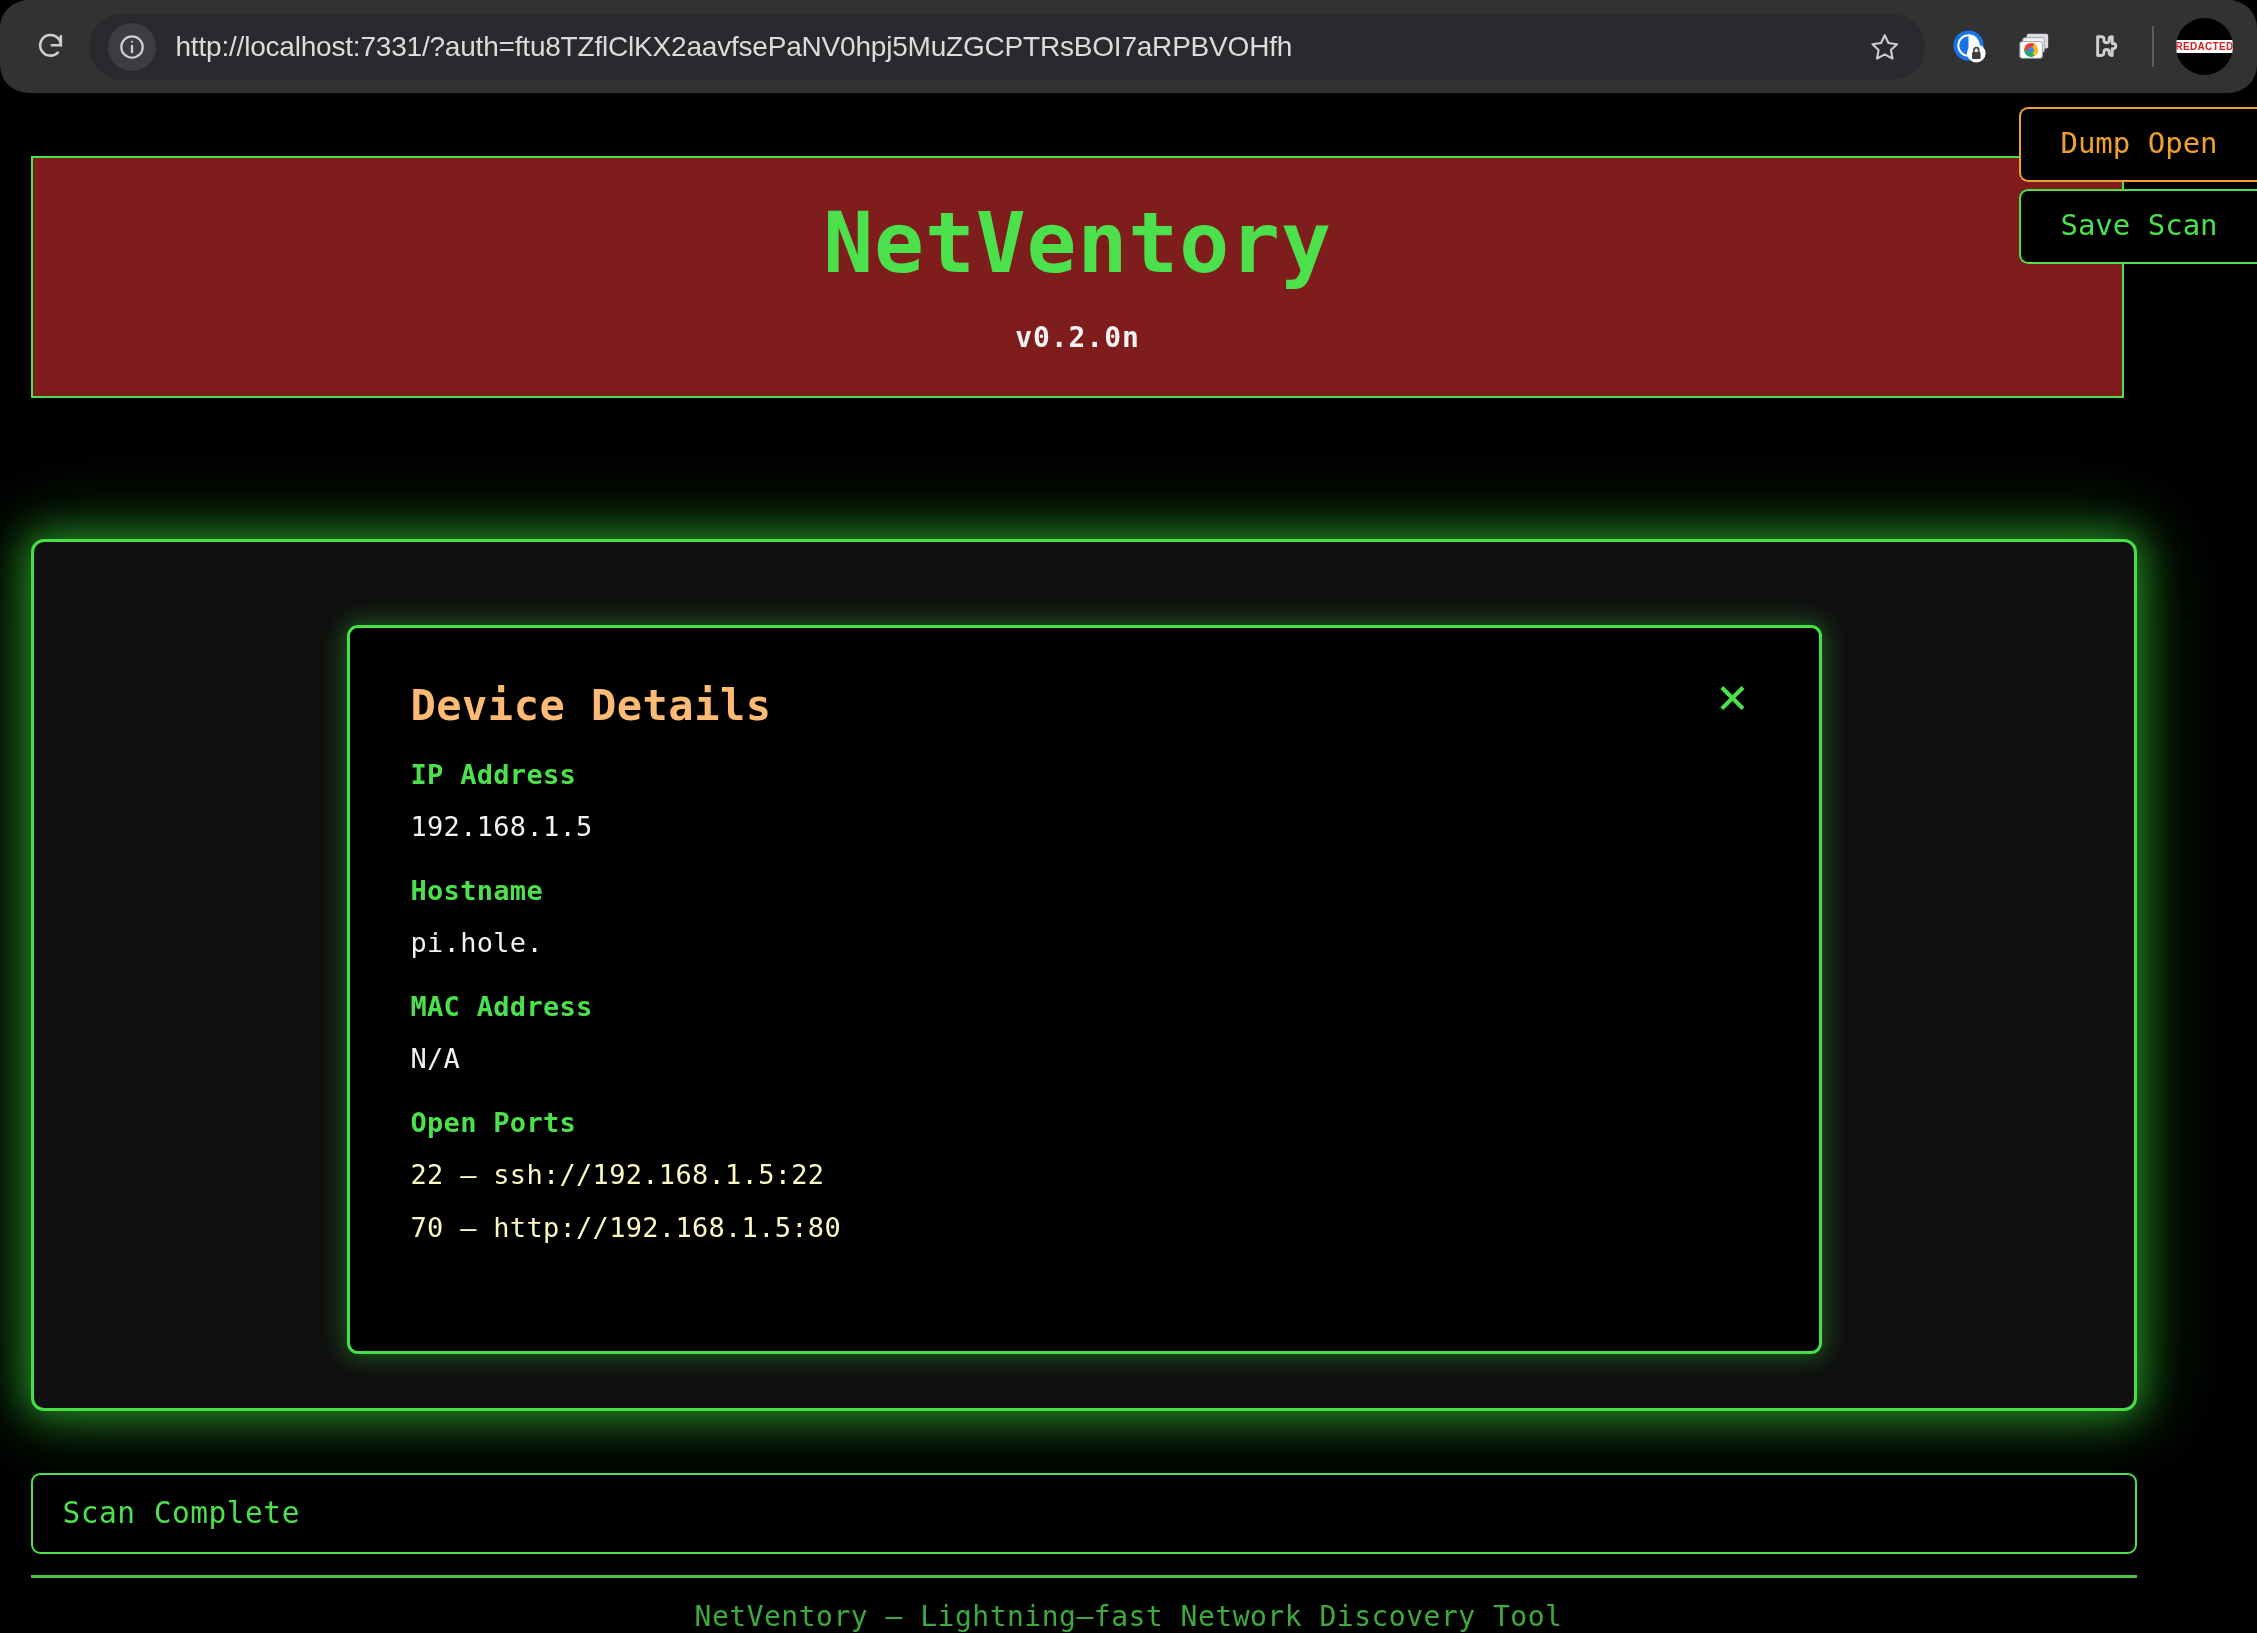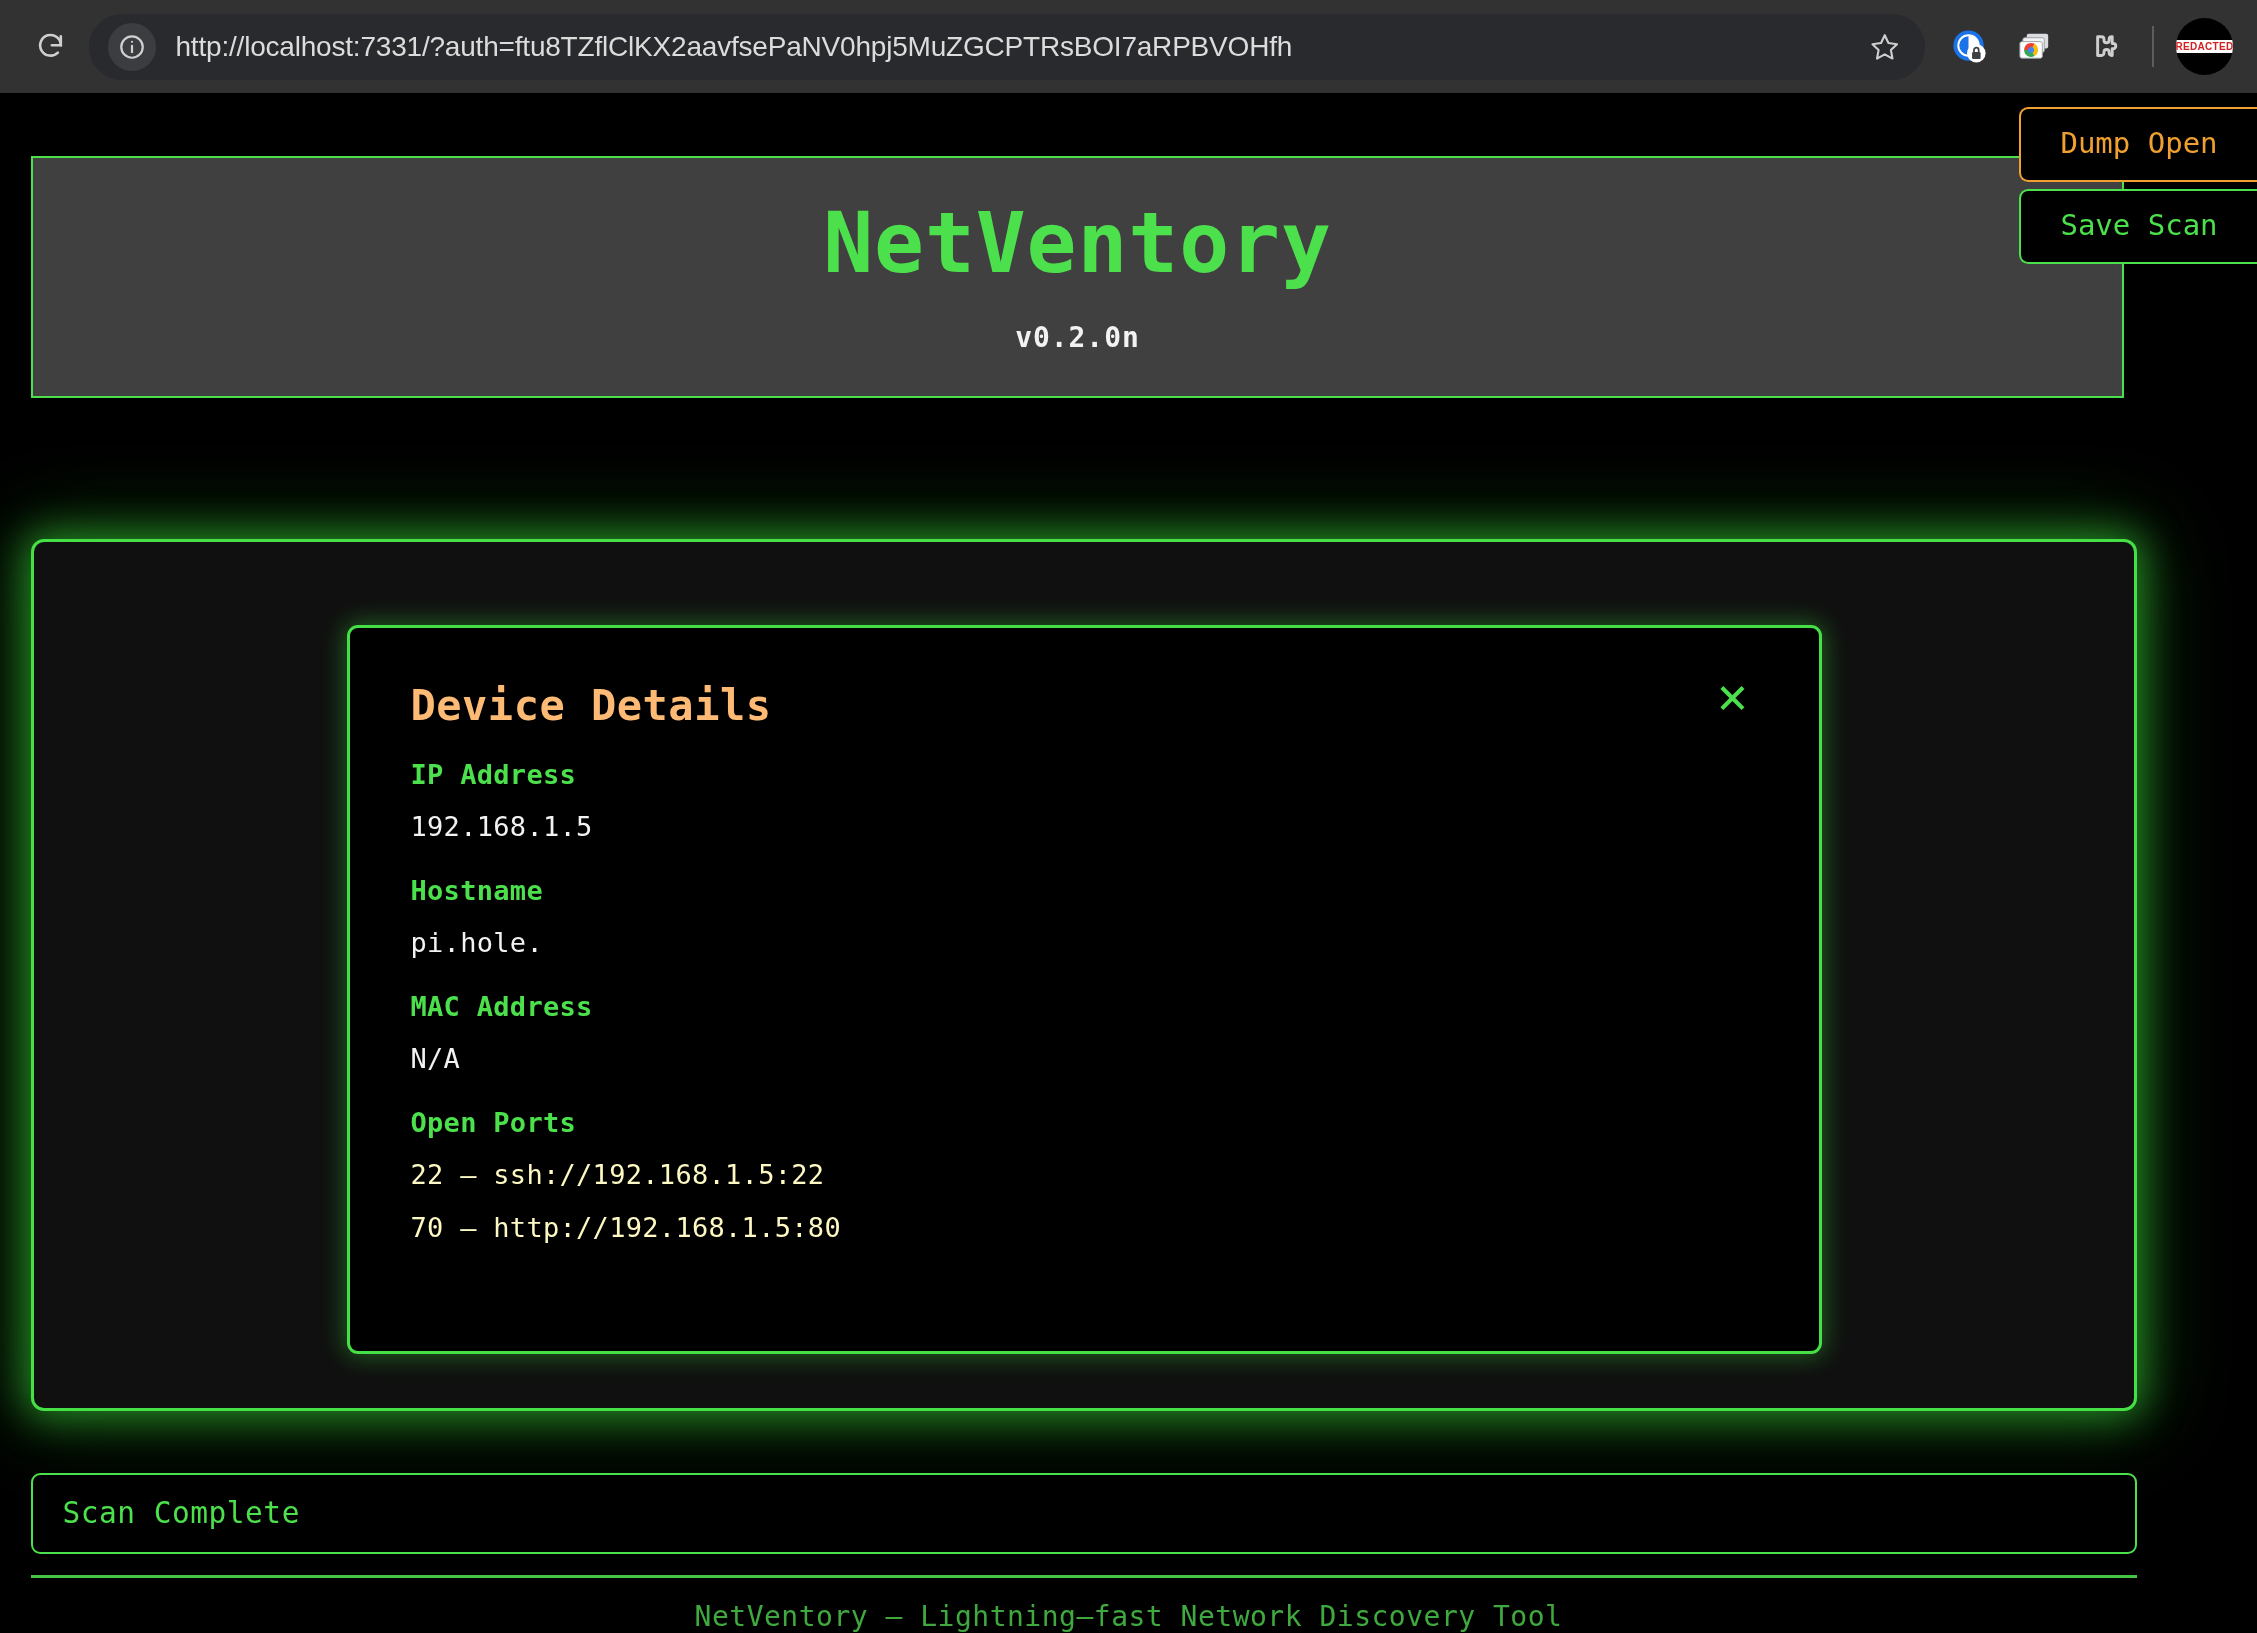--- a/index.html
+++ b/index.html
@@ -19,20 +19,21 @@
   .browser-chrome {
     position: absolute;
     top: 0; left: 0;
     width: 2257px;
     height: 93px;
     background: #323233;
     display: flex;
     align-items: center;
     padding: 0 24px;
     font-family: "Liberation Sans", sans-serif;
+    border-radius: 28px;
   }
 
   .chrome-nav-btn {
     width: 52px;
     height: 52px;
     flex: 0 0 52px;
     display: flex;
     align-items: center;
     justify-content: center;
     border-radius: 50%;
@@ -183,21 +184,21 @@
     border-right: none;
   }
 
   
   .header-panel {
     position: absolute;
     top: 63px;
     left: 31px;
     width: 2093px;
     height: 242px;
-    background: #404040;
+    background: #7f1d1d;
     border: 2.8px solid #4ce04c;
     display: flex;
     flex-direction: column;
     align-items: center;
     justify-content: center;
   }
 
   .app-title {
     color: #4ce04c;
     font-family: "DejaVu Sans Mono", monospace;

